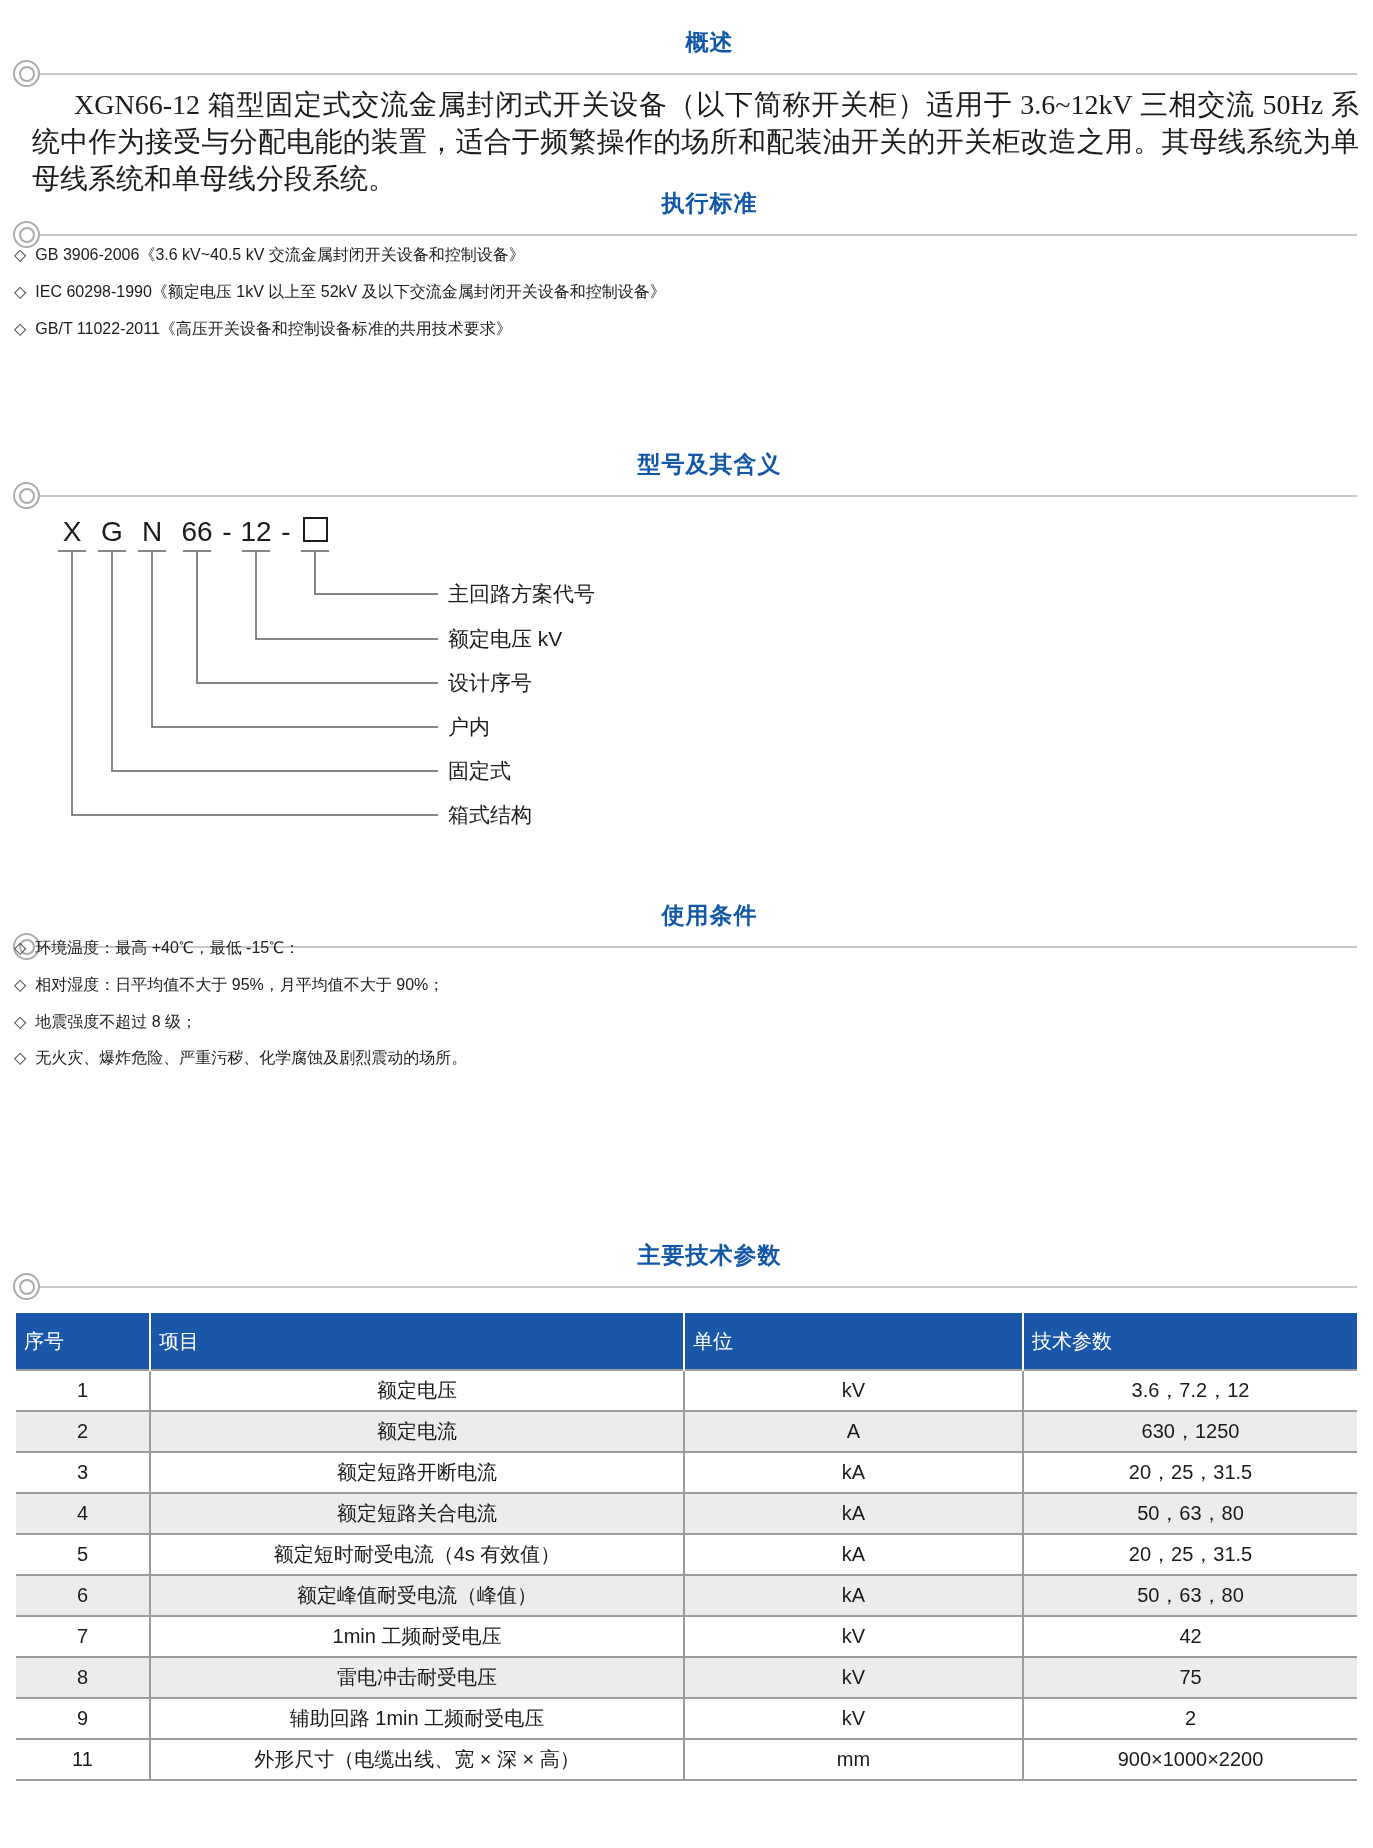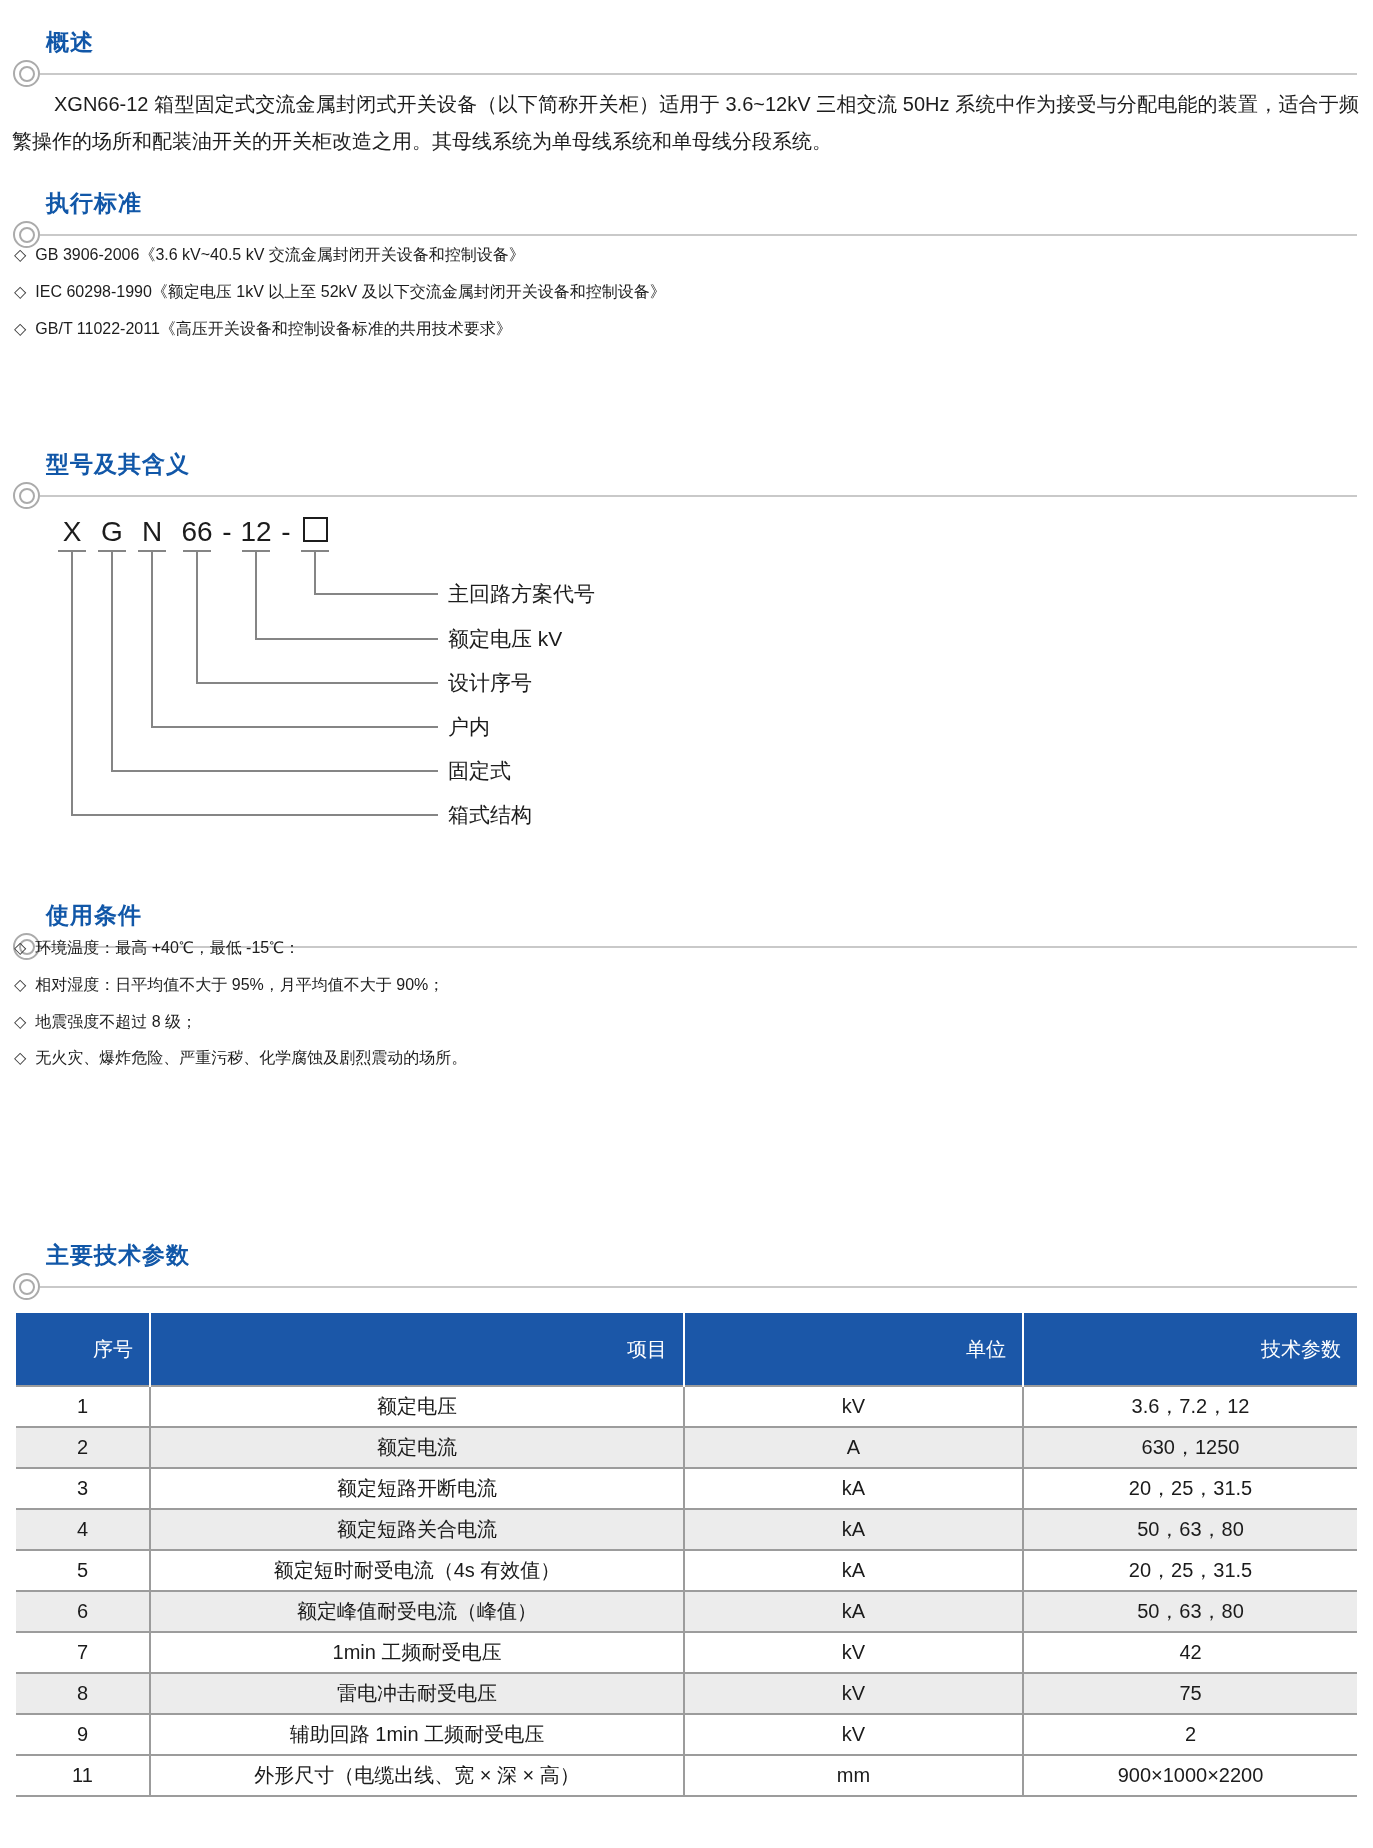--- a/index.html
+++ b/index.html
@@ -4,21 +4,21 @@
 <style>
   html,body { margin:0; padding:0; }
   body {
     width:1373px; height:1848px;
     background:#ffffff;
     position:relative;
     overflow:hidden;
     font-family:"Liberation Sans", sans-serif;
     color:#1c1c1c;
   }
-  .sec { position:absolute; left:0; right:0; }
+  .sec { position:absolute; left:0; right:0;text-align:center; }
   .sec-title {
     margin-left:46px;
     font-size:23px;
     line-height:28px;
     font-weight:700;
     color:#1157a8;
     letter-spacing:1px;
   }
   .sec-rule { display:flex; align-items:center; margin:4px 16px 0 13px; }
   .ring {
@@ -27,24 +27,25 @@
     display:flex; align-items:center; justify-content:center;
     flex:0 0 auto; background:#fff;
   }
   .ring-inner {
     box-sizing:border-box; width:16px; height:16px;
     border:2px solid #ababab; border-radius:50%;
   }
   .rule-line { flex:1 1 auto; height:2px; background:#c9c9c9; }
 
   .overview-text {
-    position:absolute; top:86px; left:12px; right:14px;
-    font-size:20px; line-height:37px;
+    position:absolute; top:86px; left:32px; right:14px;
+    font-size:28px; line-height:37px;
     text-indent:42px;
     text-align:justify;
+    font-family:Liberation Serif, serif;
   }
 
   .bullet-list { position:absolute; left:14px; right:16px; list-style:none; margin:0; padding:0; }
   .bullet-list li { font-size:16px; line-height:36.8px; white-space:nowrap; }
   .dia { margin-right:9px; color:#3a3a3a; }
 
   .std-list { top:237px; }
   .cond-list { top:930px; }
 
   .model-svg { position:absolute; left:40px; top:511px; }
@@ -53,21 +54,21 @@
     position:absolute; top:1313px; left:16px; width:1341px;
     border-collapse:collapse; table-layout:fixed;
   }
   .params-table col.c1 { width:134px; }
   .params-table col.c2 { width:534px; }
   .params-table col.c3 { width:339px; }
   .params-table col.c4 { width:334px; }
   .params-table thead th {
     background:#1b57a8; color:#ffffff;
     font-weight:400; font-size:20px;
-    height:40px; text-align:right; padding:16px;
+    height:40px; text-align:left; padding:8px;
   }
   .params-table thead th + th { border-left:2px solid #ffffff; }
   .params-table tbody td {
     text-align:center; font-size:20px; color:#1b1b1b;
     height:39px; padding:0 4px; white-space:nowrap; overflow:hidden;
   }
   .params-table tbody td + td { border-left:2px solid #9c9c9c; }
   .params-table tbody tr { border-top:2px solid #9c9c9c; background:#ffffff; }
   .params-table tbody tr:last-child { border-bottom:2px solid #9c9c9c;margin-top:27px; }
   .params-table tbody tr.alt { background:#ececec; }

